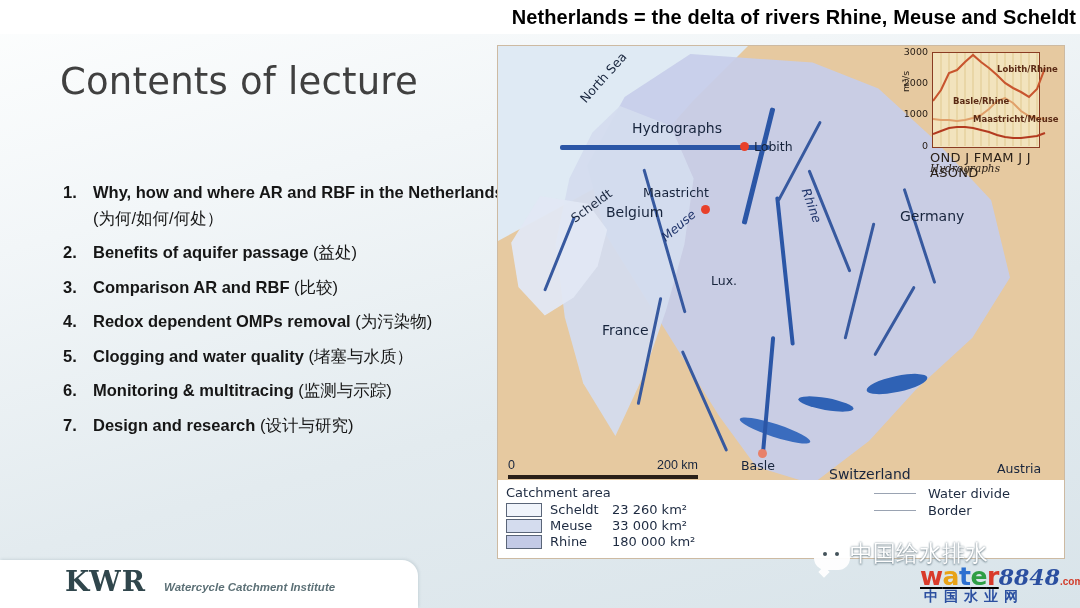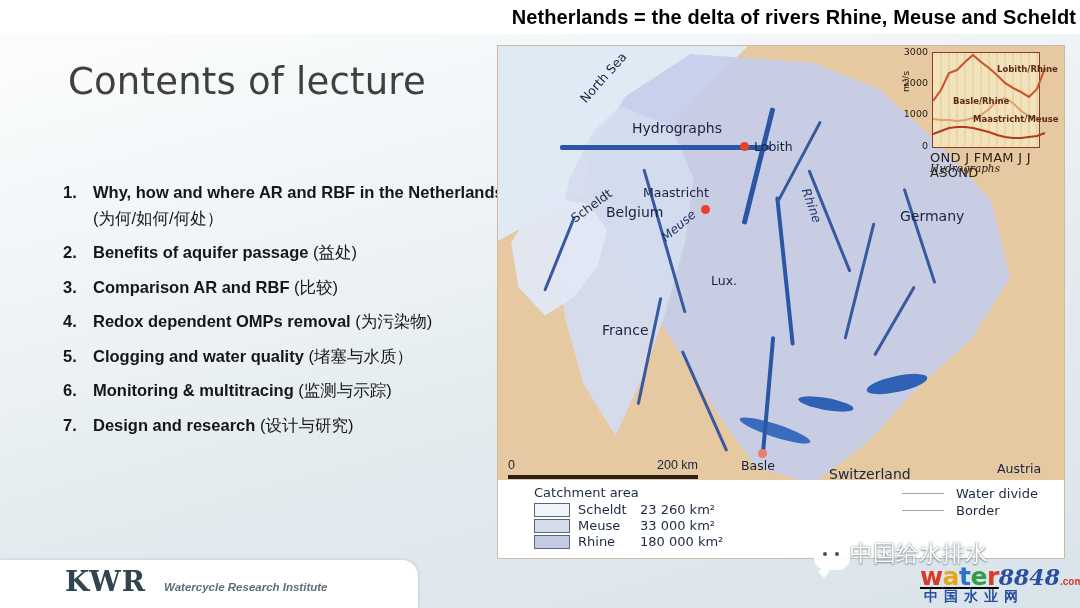--- a/index.html
+++ b/index.html
@@ -21,21 +21,21 @@
     display:flex;align-items:center;justify-content:flex-end;
     padding-right:4px;box-sizing:border-box;z-index:6;
   }
   #header-title{
     font-family:"Liberation Sans",sans-serif;
     font-weight:bold;font-size:20px;color:#000;
     letter-spacing:.1px;white-space:nowrap;margin-left:32px;
   }
   
   #content-title{
-    position:absolute;left:68px;top:60px;
+    position:absolute;left:60px;top:60px;
     font-family:"DejaVu Sans","Liberation Sans",sans-serif;
     font-size:37px;font-weight:400;color:#404040;
     letter-spacing:.2px;
     text-align:center;
   }
   #bullet-list{
     position:absolute;left:63px;top:180px;width:455px;
     margin:0;padding:0;list-style:none;
   }
   #bullet-list li{
@@ -94,21 +94,21 @@
   
   #scalebar{position:absolute;left:10px;top:412px;width:190px;}
   #scalebar .bar{height:4px;background:#2a2018;margin-top:3px;}
   #scalebar .ends{display:flex;justify-content:space-between;font-size:12.5px;color:#17243c;}
   
   #legend{
     position:absolute;left:0;bottom:0;width:566px;height:78px;
     background:#ffffff;box-sizing:border-box;padding:5px 8px;
     display:flex;
   }
-  #legend-left{width:300px;margin-left:28px;}
+  #legend-left{width:300px;}
   #legend-title{font-size:13px;color:#1d2a40;margin-bottom:2px;
     font-family:"DejaVu Sans","Liberation Sans",sans-serif;}
   .legrow{display:flex;align-items:center;font-size:13px;color:#1d2a40;margin-bottom:1px;
     font-family:"DejaVu Sans","Liberation Sans",sans-serif;}
   .swatch{width:34px;height:12px;border:1px solid #5a6578;margin-right:8px;flex:0 0 34px;}
   .legname{width:62px;}
   .legval{white-space:nowrap;}
   #legend-right{flex:1;padding-left:68px;}
   .legrow2{display:flex;align-items:center;font-size:13px;color:#1d2a40;height:17px;
     font-family:"DejaVu Sans","Liberation Sans",sans-serif;}
@@ -342,21 +342,21 @@
       </div>
 
       <div id="xticks">OND J FMAM J  J ASOND</div>
       <div id="inset-cap">Hydrographs</div>
     </div>
   </div>
 
   <div id="footer-band"></div>
   <div id="kwr">
     <span id="kwr-mark">KWR</span>
-    <span id="kwr-tag">Watercycle Research Institute</span>
+    <span id="kwr-tag">Watercycle Catchment Institute</span>
   </div>
 
   <div id="watermark">
     <div id="wm-wechat">
       <span class="wm-eye" style="left:9px;"></span>
       <span class="wm-eye" style="left:21px;"></span>
     </div>
     <div id="wm-cn">中国给水排水</div>
     <div id="wm-logo">
       <span id="wm-water"><span style="color:#d93b2b">w</span><span style="color:#e8a317">a</span><span style="color:#2b6fd0">t</span><span style="color:#2f9e44">e</span><span style="color:#d93b2b">r</span></span><span id="wm-8848">8848</span><span id="wm-com">.com</span>

